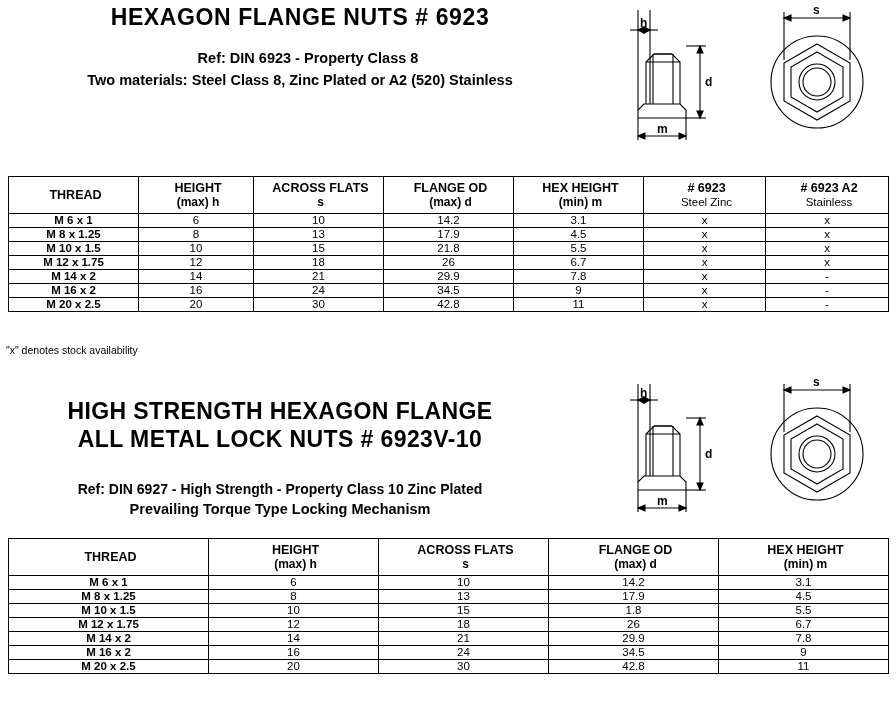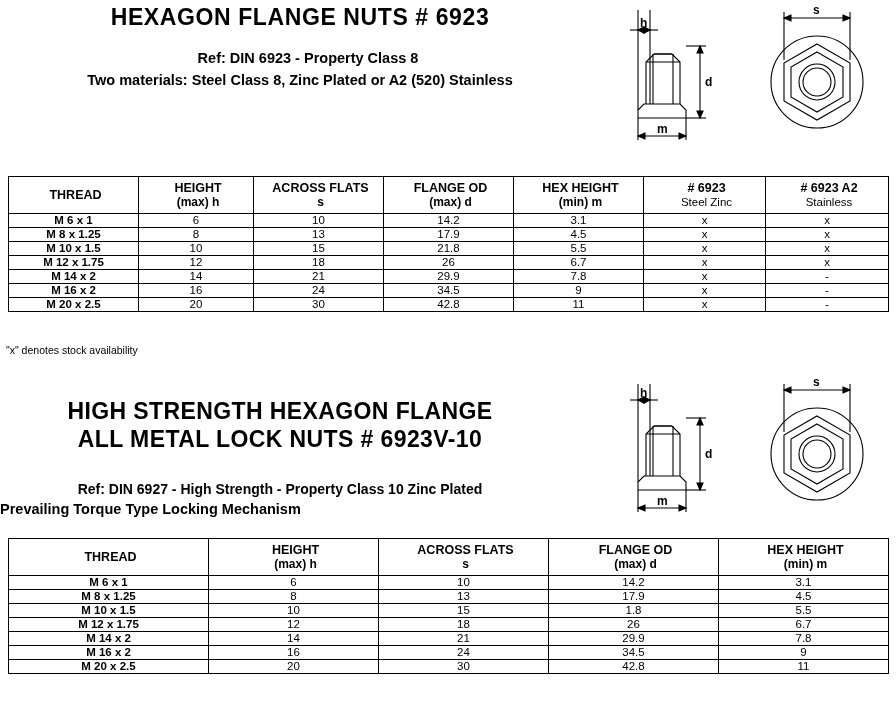--- a/index.html
+++ b/index.html
@@ -128,20 +128,21 @@
     width: 560px;
     text-align: center;
     font-size: 14px;
     font-weight: bold;
   }
   .sec2-ref2 {
     position: absolute;
     left: 0;
     top: 501px;
     width: 560px;
+    text-align: center;
     font-size: 14.5px;
     font-weight: bold;
   }
 
   
   .drawing {
     position: absolute;
   }
   #drawing1 { left: 612px; top: 0px; }
   #drawing2 { left: 612px; top: 372px; }

